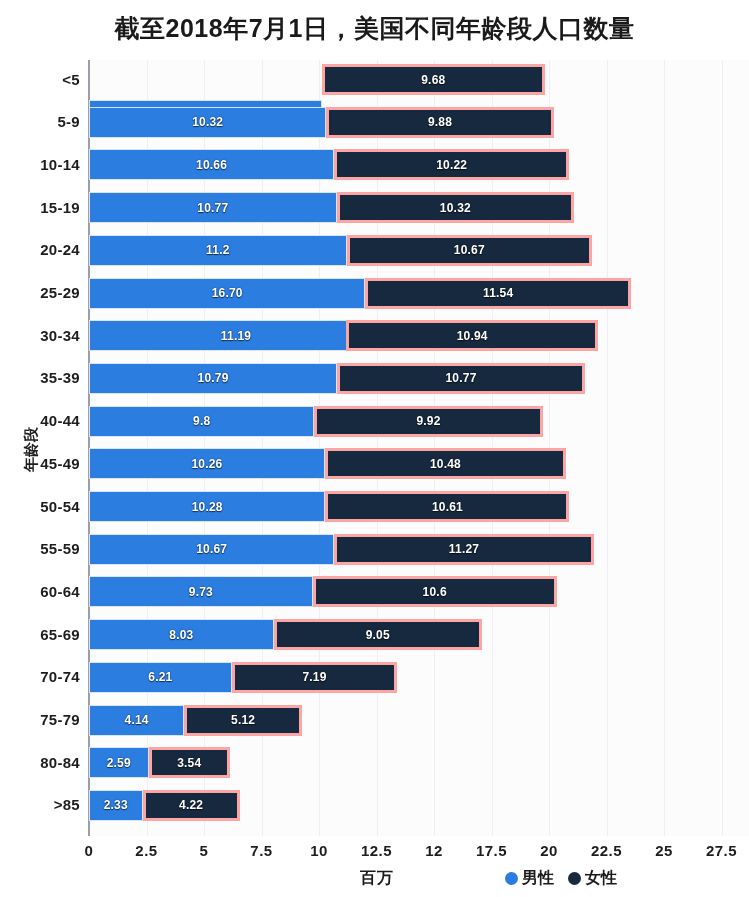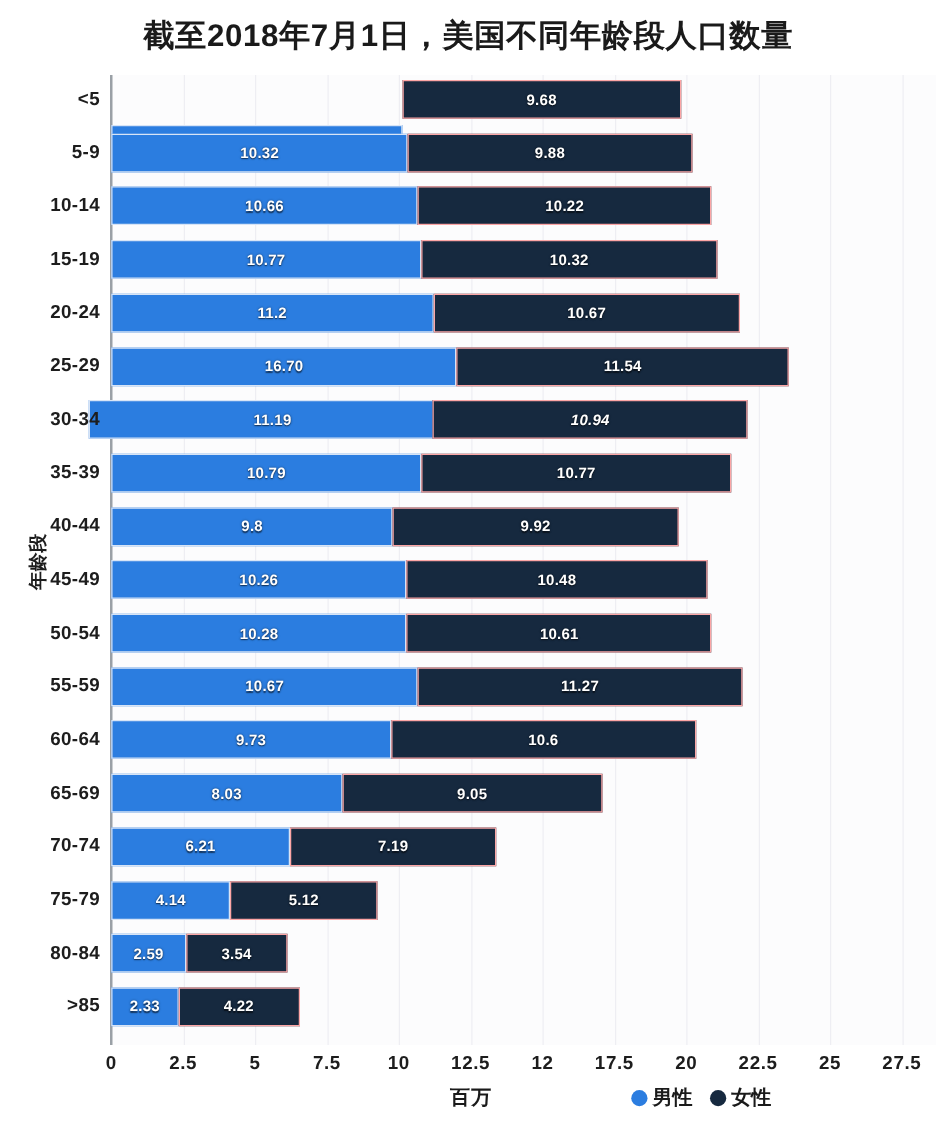--- a/index.html
+++ b/index.html
@@ -95,21 +95,21 @@
     display: flex;
     align-items: center;
     justify-content: center;
   }
   .bar.male {
     background: #2b7de0;
     border: 1px solid #d7e4f6;
   }
   .bar.female {
     background: #16293f;
-    border: 1px solid #fca5a5;
+    border: 3px solid #fca5a5;
   }
   .bar-value {
     font-size: 12px;
     font-weight: 700;
     color: #ffffff;
     letter-spacing: 0.2px;
     text-shadow: 0 1px 1px rgba(0,0,0,0.55), 0 0 2px rgba(0,0,0,0.45);
     white-space: nowrap;
     pointer-events: none;
   }
@@ -228,24 +228,24 @@
     </div>
     <div class="bar-row" style="top: 277.5px; width: 749px;">
       <div class="bar male" style="left: 89px; width: 276.46px;">
         <span class="bar-value">16.70</span>
       </div>
       <div class="bar female" style="left: 365.46px; width: 265.42px;">
         <span class="bar-value">11.54</span>
       </div>
     </div>
     <div class="bar-row" style="top: 320.2px; width: 749px;">
-      <div class="bar male" style="left: 71px; width: 294px; align-items: center;">
+      <div class="bar male" style="left: 89px; width: 294px; align-items: center;">
         <span class="bar-value">11.19</span>
       </div>
-      <div class="bar female" style="left: 346.37px; width: 251.62px; font-style: italic;">
+      <div class="bar female" style="left: 346.37px; width: 251.62px;">
         <span class="bar-value">10.94</span>
       </div>
     </div>
     <div class="bar-row" style="top: 362.9px; width: 749px;">
       <div class="bar male" style="left: 89px; width: 248.17px;">
         <span class="bar-value">10.79</span>
       </div>
       <div class="bar female" style="left: 337.17px; width: 247.71px;">
         <span class="bar-value">10.77</span>
       </div>

